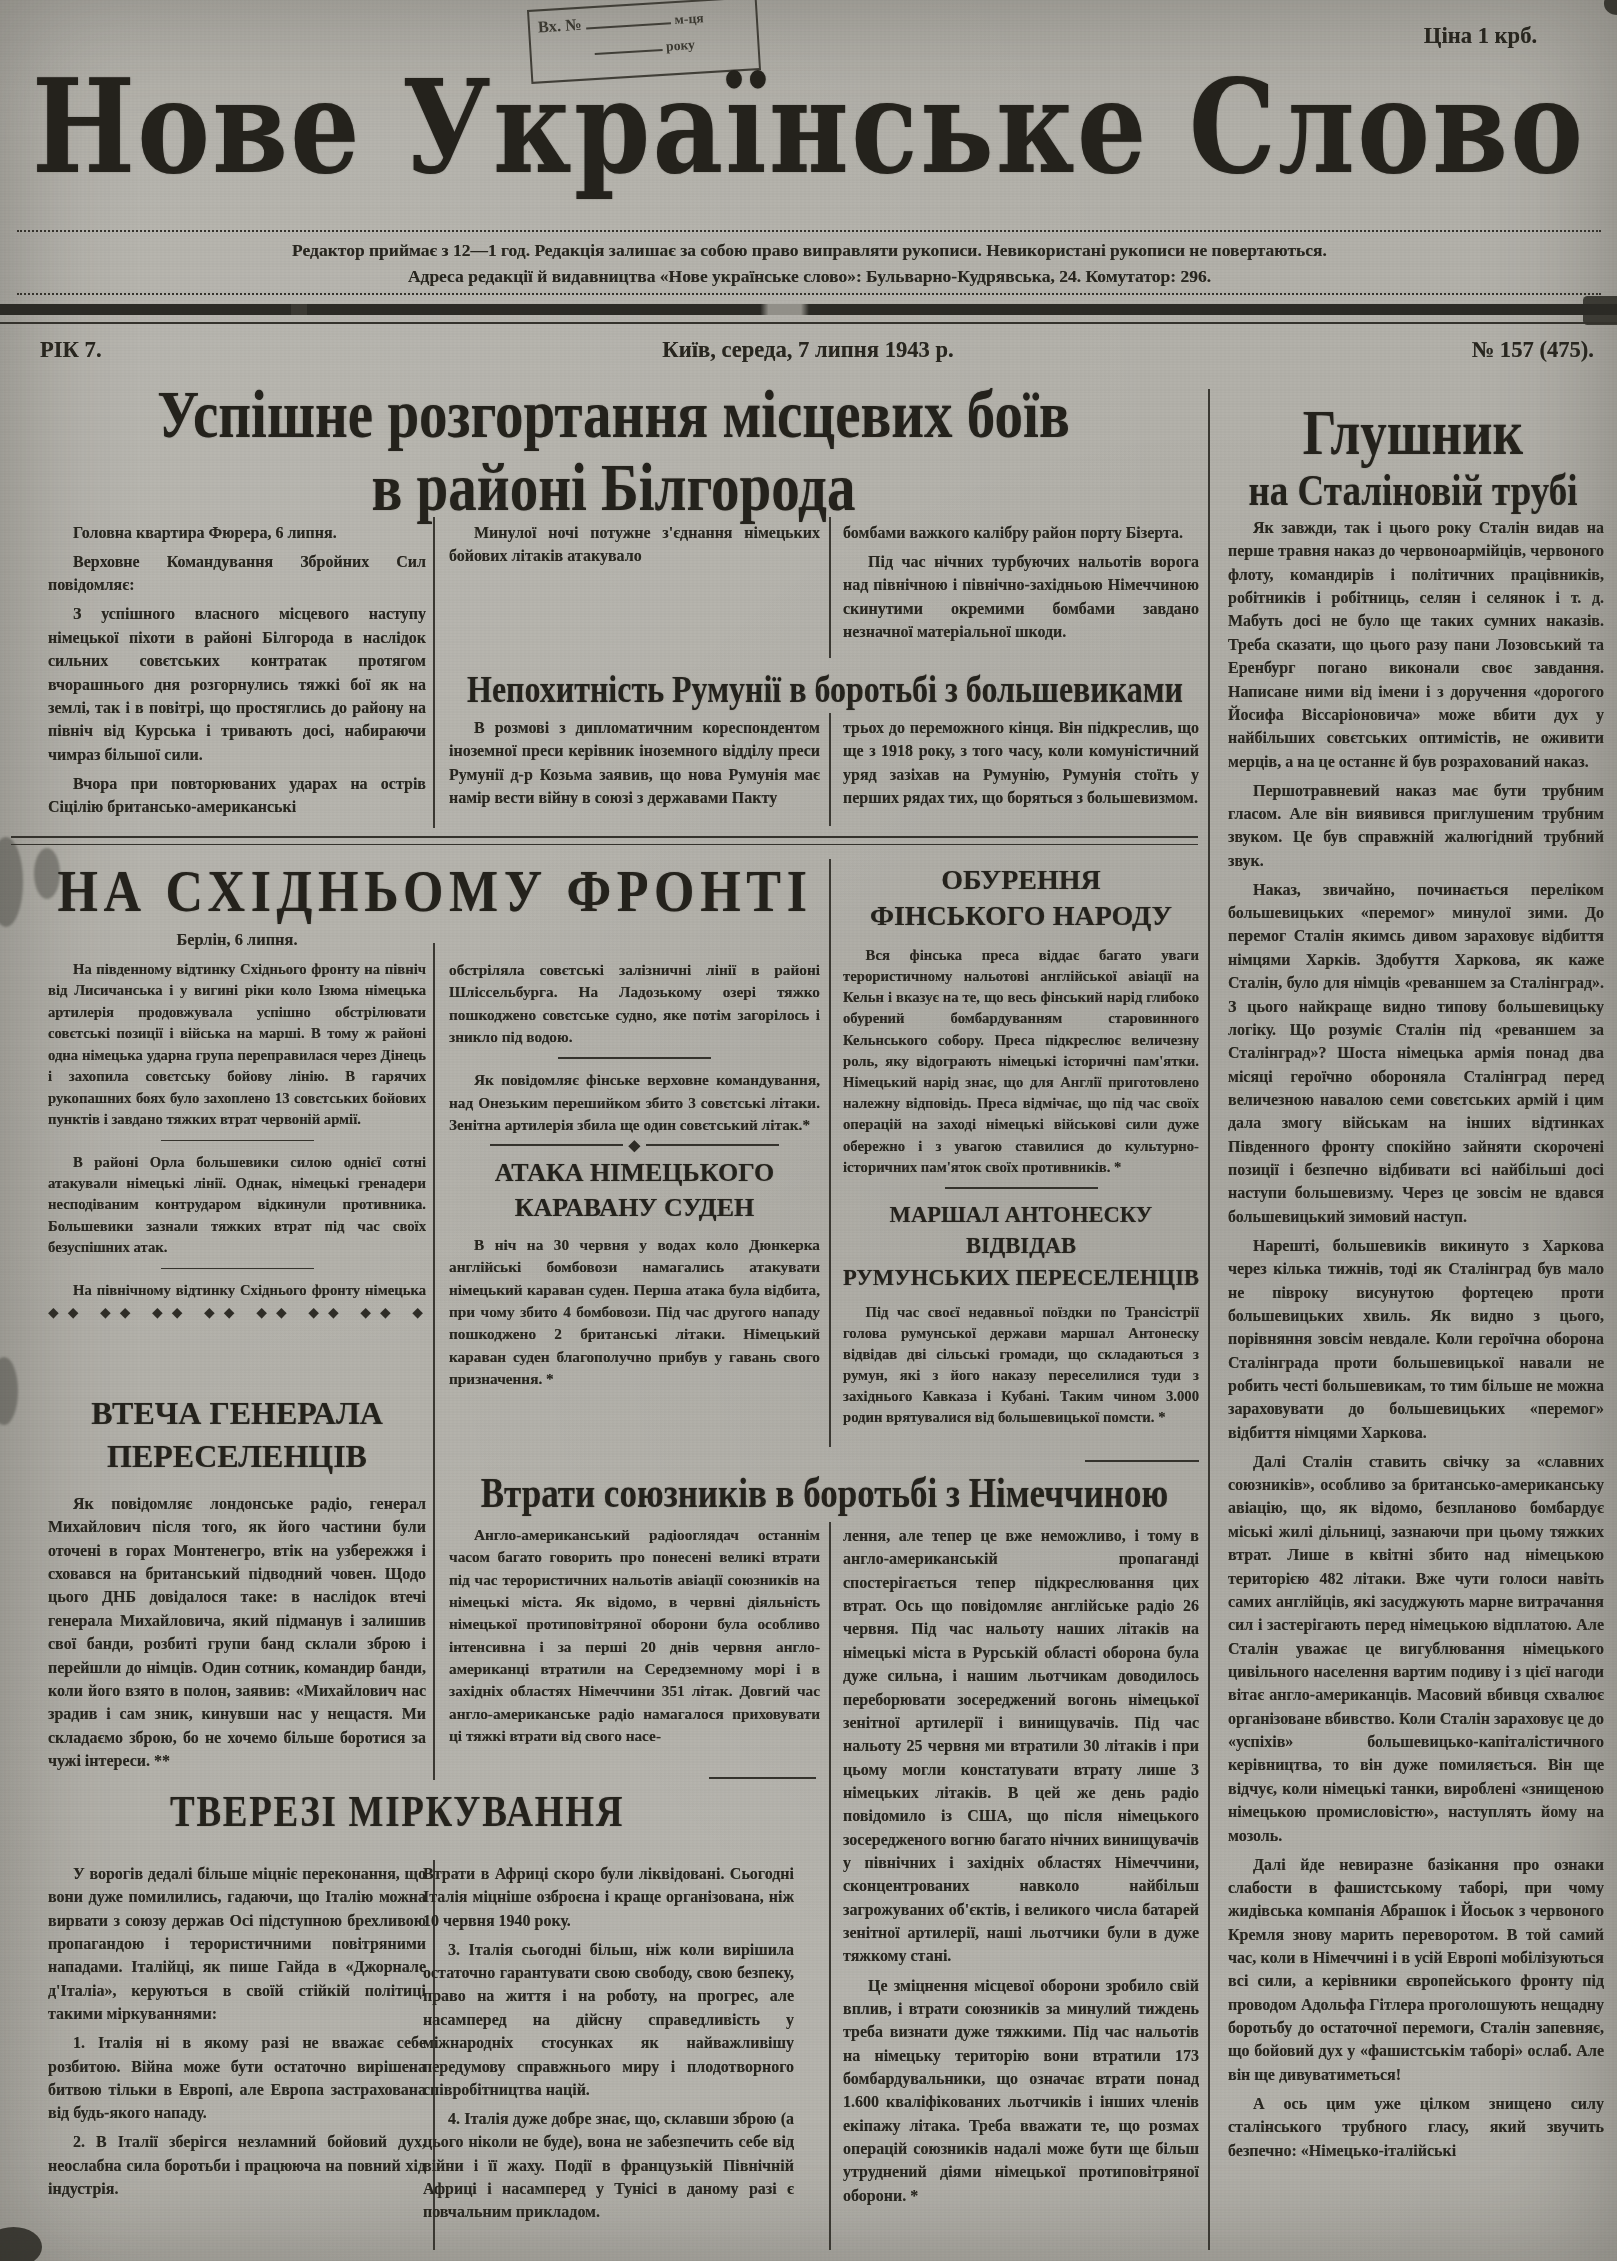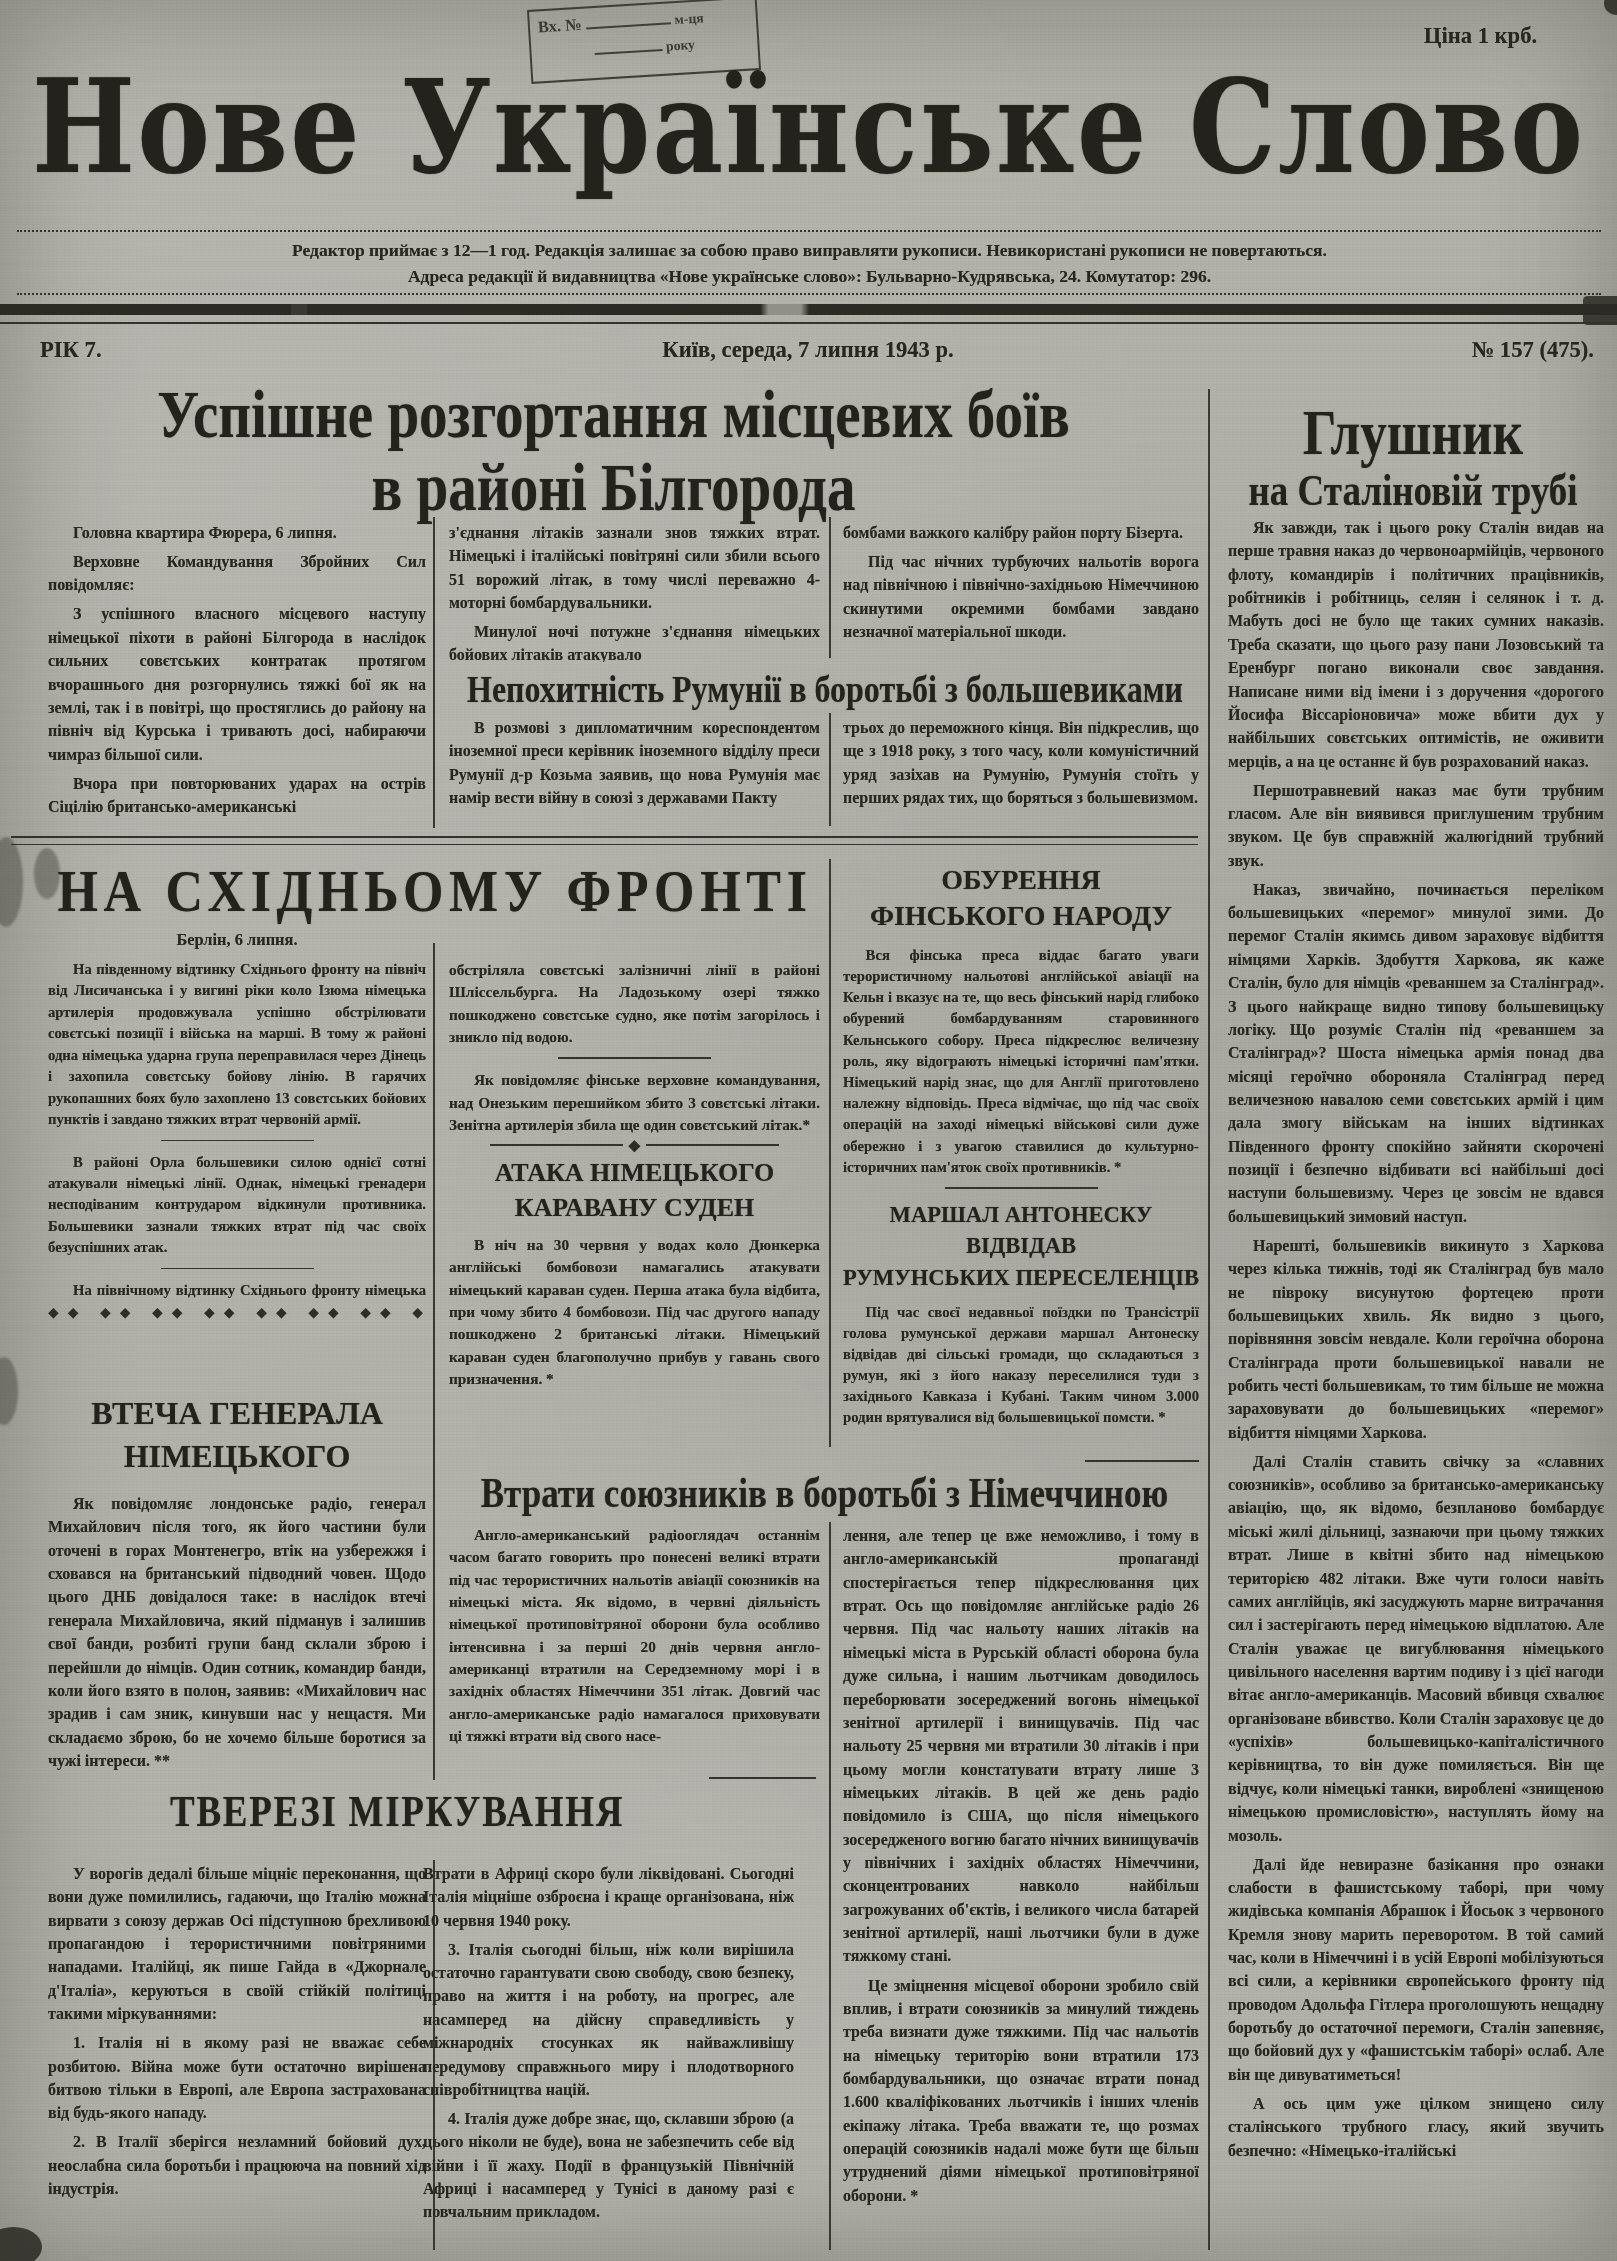--- a/index.html
+++ b/index.html
@@ -115,21 +115,20 @@
   <div class="abs vrule" style="left:433px;top:517px;height:311px;"></div>
   <div class="abs vrule" style="left:829px;top:517px;height:141px;"></div>
 
   <div class="abs jst bold ink colblock" style="left:48px;top:521px;width:378px;height:310px;font-size:16px;">
     <p>Головна квартира Фюрера, 6 липня.</p>
     <p>Верховне Командування Збройних Сил повідомляє:</p>
     <p>З успішного власного місцевого наступу німецької піхоти в районі Білгорода в наслідок сильних совєтських контратак протягом вчорашнього дня розгорнулись тяжкі бої як на землі, так і в повітрі, що простяглись до району на північ від Курська і тривають досі, набираючи чимраз більшої сили.</p>
     <p>Вчора при повторюваних ударах на острів Сіцілію британсько-американські</p>
   </div>
   <div class="abs jst bold ink colblock" style="left:449px;top:521px;width:371px;height:141px;font-size:16px;">
-    <p class="nopad">з'єднання літаків зазнали знов тяжких втрат. Німецькі і італійські повітряні сили збили всього 51 ворожий літак, в тому числі переважно 4-моторні бомбардувальники.</p>
     <p>Минулої ночі потужне з'єднання німецьких бойових літаків атакувало</p>
   </div>
   <div class="abs jst bold ink colblock" style="left:843px;top:521px;width:356px;height:141px;font-size:16px;">
     <p class="nopad">бомбами важкого калібру район порту Бізерта.</p>
     <p>Під час нічних турбуючих нальотів ворога над північною і північно-західньою Німеччиною скинутими окремими бомбами завдано незначної матеріальної шкоди.</p>
   </div>
 
   <div class="abs ctr hl condense nowrap" style="left:449px;top:668px;width:752px;font-size:32px;">Непохитність Румунії в боротьбі з большевиками</div>
   <div class="abs vrule" style="left:829px;top:713px;height:113px;"></div>
   <div class="abs jst bold ink colblock" style="left:449px;top:716px;width:371px;height:113px;font-size:16px;">
@@ -186,21 +185,21 @@
       <div>МАРШАЛ АНТОНЕСКУ ВІДВІДАВ</div>
       <div>РУМУНСЬКИХ ПЕРЕСЕЛЕНЦІВ</div>
     </div>
     <div class="jst bold ink" style="font-size:14.7px;">
       <p style="margin:0;text-indent:22.6px;line-height:1.44;">Під час своєї недавньої поїздки по Трансістрії голова румунської держави маршал Антонеску відвідав дві сільські громади, що складаються з румун, які з його наказу переселилися туди з західнього Кавказа і Кубані. Таким чином 3.000 родин врятувалися від большевицької помсти. *</p>
     </div>
   </div>
 
   <div class="abs ctr hl" style="left:48px;top:1392px;width:378px;font-size:32px;line-height:1.35;">
     <div>ВТЕЧА ГЕНЕРАЛА</div>
-    <div>НІМЕЦЬКОГО</div>
+    <div>ПЕРЕСЕЛЕНЦІВ</div>
   </div>
   <div class="abs jst bold ink colblock" style="left:48px;top:1492px;width:378px;height:294px;font-size:16px;">
     <p>Як повідомляє лондонське радіо, генерал Михайлович після того, як його частини були оточені в горах Монтенегро, втік на узбережжя і сховався на британський підводний човен. Щодо цього ДНБ довідалося таке: в наслідок втечі генерала Михайловича, який підманув і залишив свої банди, розбиті групи банд склали зброю і перейшли до німців. Один сотник, командир банди, коли його взято в полон, заявив: «Михайлович нас зрадив і сам зник, кинувши нас у нещастя. Ми складаємо зброю, бо не хочемо більше боротися за чужі інтереси. **</p>
   </div>
 
   <div class="abs hr-thin" style="left:1085px;top:1460px;width:114px;height:1.7px;"></div>
   <div class="abs ctr hl condense nowrap" style="left:449px;top:1470px;width:751px;font-size:35px;">Втрати союзників в боротьбі з Німеччиною</div>
 
   <div class="abs vrule" style="left:829px;top:1522px;height:728px;"></div>
 

